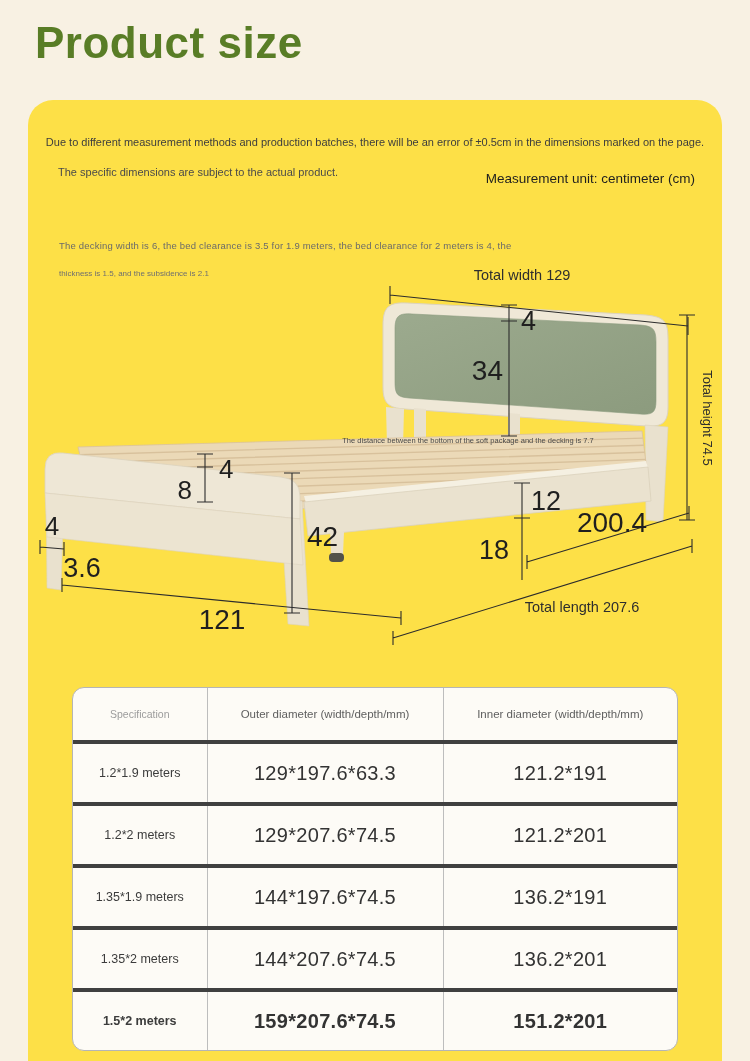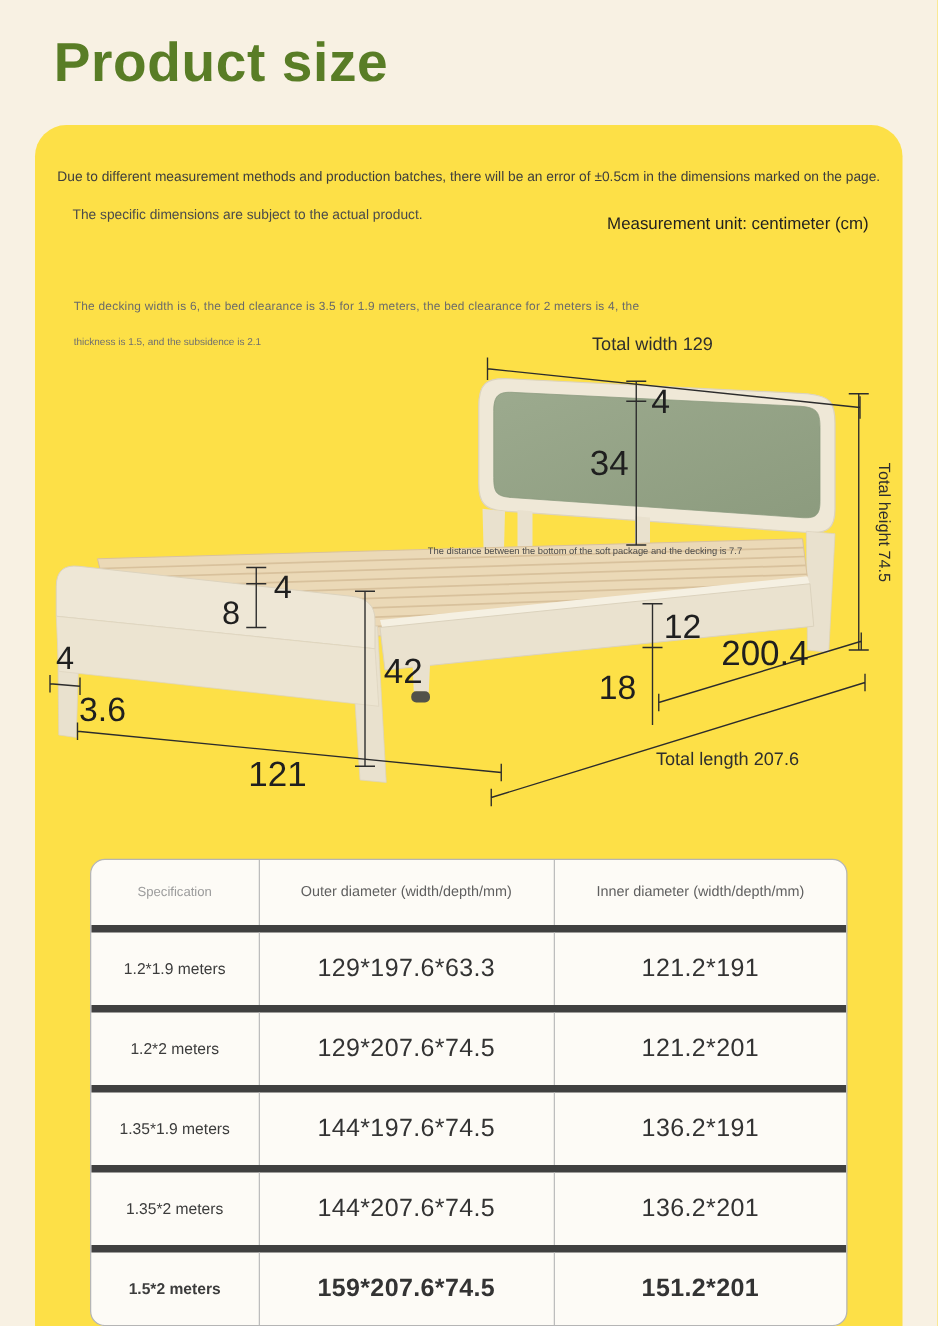--- a/index.html
+++ b/index.html
@@ -2,21 +2,21 @@
 <html><head>
 <meta charset="utf-8">
 <style>
   html,body{margin:0;padding:0;}
   body{
     width:750px;height:1061px;position:relative;overflow:hidden;
     background:#f8f1e3;
     font-family:"Liberation Sans",sans-serif;
   }
   .page-title{
-    position:absolute;left:31px;top:14px;margin:12px;
+    position:absolute;left:31px;top:14px;margin:4px;
     font-size:44px;font-weight:700;color:#597d26;letter-spacing:.5px;
   }
   .card{
     position:absolute;left:28px;top:100px;width:694px;height:1040px;
     background:#fde047;border-radius:25px;
   }
   .card p{margin:0;position:absolute;white-space:nowrap;}
   .disc1{top:36px;left:0;right:0;text-align:center;font-size:11px;color:#3d3d3d;}
   .disc2{top:66px;left:30px;font-size:11px;color:#4a4a4a;}
   .unit{top:71px;right:27px;font-size:13.5px;color:#1f1f1f;}
@@ -24,21 +24,21 @@
   .note2{top:169px;left:31px;font-size:8px;color:#6f6f6f;}
   .diagram{position:absolute;left:-28px;top:155px;width:750px;height:430px;}
   .dim-num{font-family:"Liberation Sans",sans-serif;fill:#1f1f1f;}
   .dim-label{font-family:"Liberation Sans",sans-serif;fill:#2e2e2e;}
   .dimline{stroke:#2c2c2c;stroke-width:1.1;fill:none;}
   .table-wrap{
     position:absolute;left:44px;top:587px;width:604px;
     border:1px solid #b5b5b5;border-radius:12px;overflow:hidden;background:#fdfbf6;
   }
   table{width:100%;border-collapse:collapse;table-layout:fixed;}
-  th,td{border-right:1px solid #bdbdbd;border-bottom:6px solid #404040;text-align:center;vertical-align:middle;}
+  th,td{border-right:1px solid #bdbdbd;border-bottom:4px solid #404040;text-align:center;vertical-align:middle;}
   th:last-child,td:last-child{border-right:none;}
   tbody tr:last-child td{border-bottom:none;font-weight:bold;}
   th{height:50px;font-weight:400;color:#5f5f5f;font-size:11.5px;}
   th.spec-h{color:#9c9c9c;font-size:10.5px;}
   td{height:56px;}
   td.spec{font-size:12.5px;color:#3c3c3c;}
   td.num{font-size:20px;color:#333333;letter-spacing:.3px;}
 </style>
 </head>
 <body>

